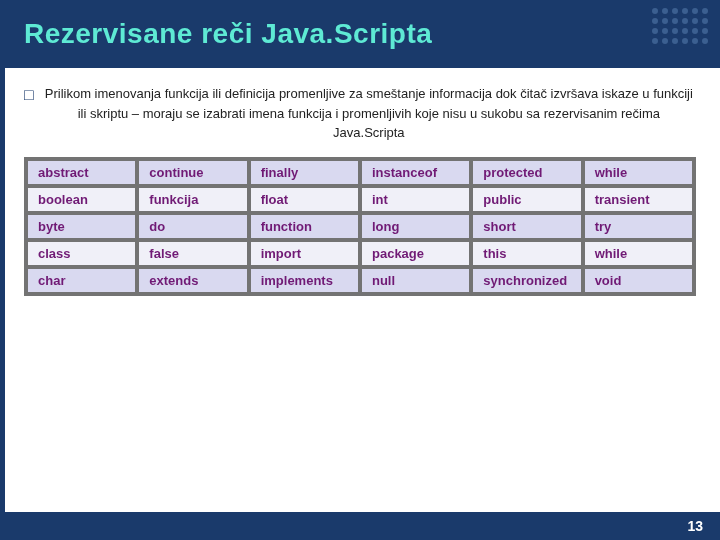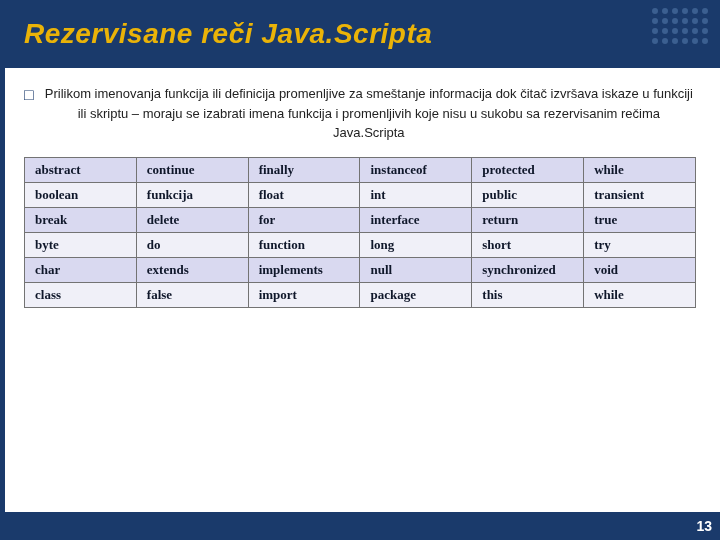--- a/index.html
+++ b/index.html
@@ -24,24 +24,23 @@
     .header {
       background: #1a3a6b;
       height: 68px;
       display: flex;
       align-items: center;
       padding: 0 24px;
       position: relative;
     }
 
     .header-title {
-      color: #eab308;
+      color: #5eead4;
       font-size: 28px;
       font-weight: bold;
-      font-style: italic;
       letter-spacing: 0.5px;
     }
 
     
     .dots-decoration {
       position: absolute;
       top: 8px;
       right: 10px;
       display: grid;
       grid-template-columns: repeat(6, 8px);
@@ -81,46 +80,45 @@
       text-align: center;
     }
 
     
     .keywords-table {
       width: 100%;
       border-collapse: collapse;
       font-size: 13px;
     }
     .keywords-table td {
-      border: 1px solid #737373;
+      border: 4px solid #737373;
       padding: 4px 10px;
-      color: #0f172a;
+      color: #701a75;
       font-weight: bold;
       width: calc(100% / 6);
-      font-family: Liberation Serif, serif;
     }
     .keywords-table tr:nth-child(odd) td {
       background: #d9d9f0;
     }
     .keywords-table tr:nth-child(even) td {
       background: #f0f0f8;
     }
 
     
     .bottom-bar {
       position: absolute;
       bottom: 0;
       left: 0;
       width: 720px;
       height: 28px;
       background: #1a3a6b;
       display: flex;
       align-items: center;
       justify-content: flex-end;
-      padding-right: 8px;
+      padding-right: 17px;
     }
     .page-number {
       color: #fff;
       font-size: 14px;
       font-weight: bold;
     }
 
     
     .left-accent {
       position: absolute;
@@ -188,51 +186,43 @@
           </tr>
           <tr>
             <td>boolean</td>
             <td>funkcija</td>
             <td>float</td>
             <td>int</td>
             <td>public</td>
             <td>transient</td>
           </tr>
           <tr>
-            <td>break</td>
-            <td>delete</td>
-            <td>for</td>
-            <td>interface</td>
-            <td>return</td>
-            <td>true</td>
-          </tr>
-          <tr>
             <td>byte</td>
             <td>do</td>
             <td>function</td>
             <td>long</td>
             <td>short</td>
             <td>try</td>
           </tr>
           <tr>
+            <td>class</td>
+            <td>false</td>
+            <td>import</td>
+            <td>package</td>
+            <td>this</td>
+            <td>while</td>
+          </tr>
+          <tr>
             <td>char</td>
             <td>extends</td>
             <td>implements</td>
             <td>null</td>
             <td>synchronized</td>
             <td>void</td>
           </tr>
-          <tr>
-            <td>class</td>
-            <td>false</td>
-            <td>import</td>
-            <td>package</td>
-            <td>this</td>
-            <td>while</td>
-          </tr>
         </tbody>
     </table>
 
   </div>
 
   <div class="bottom-bar">
     <span class="page-number">13</span>
   </div>
 
 </div>

